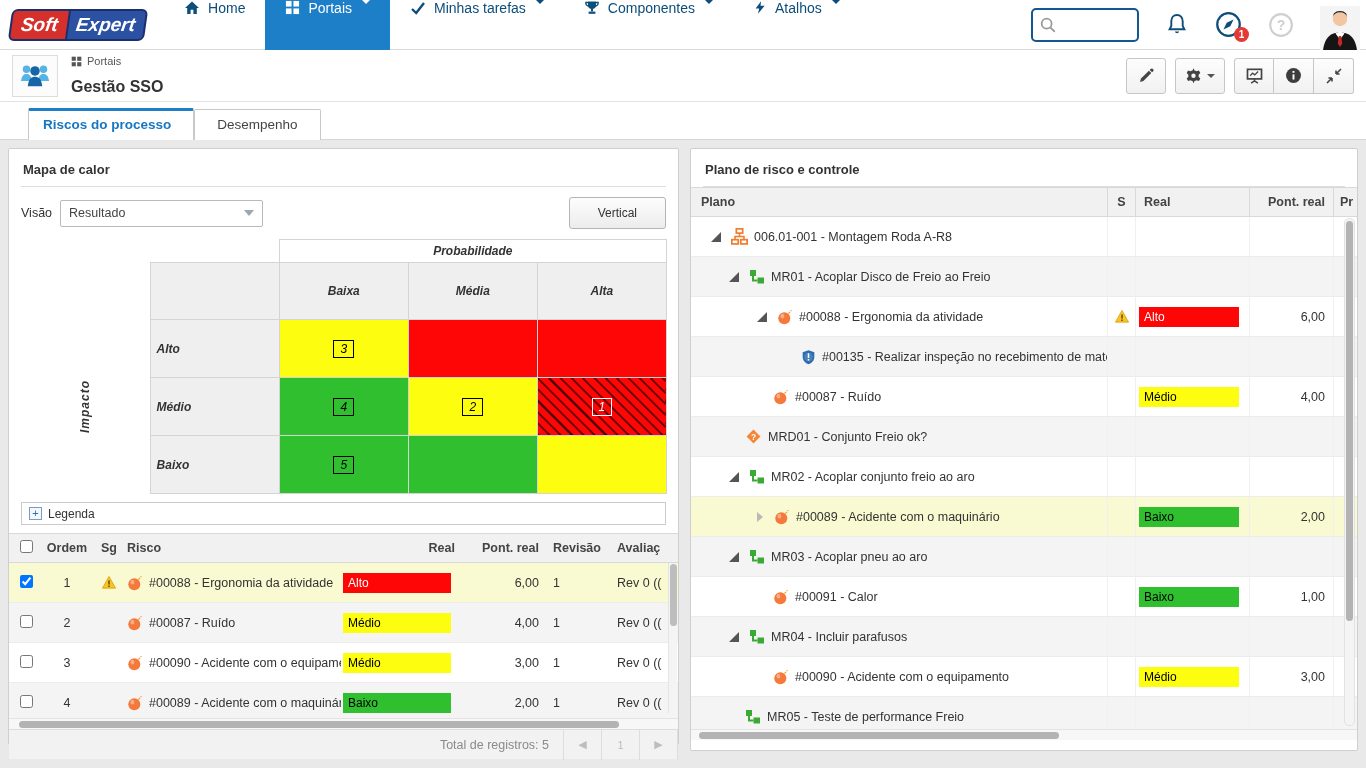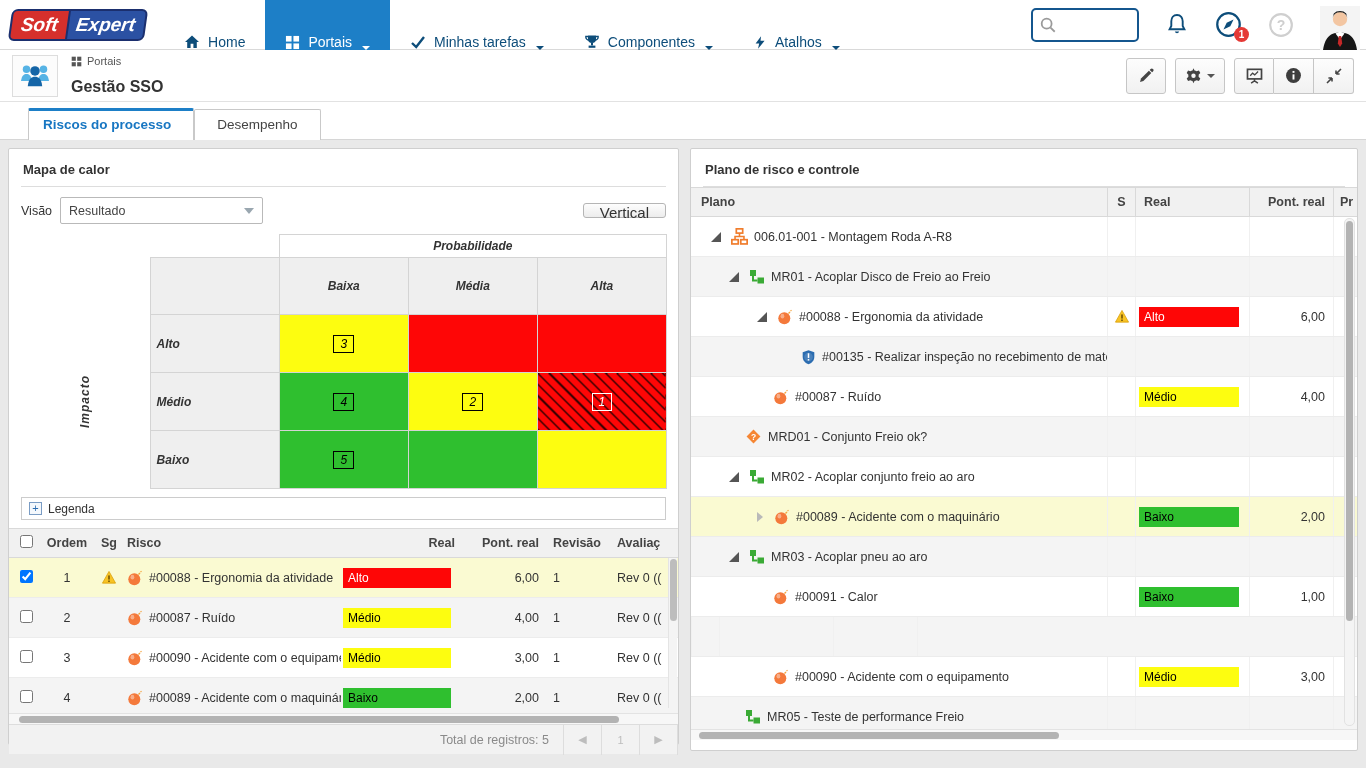--- a/index.html
+++ b/index.html
@@ -5,21 +5,21 @@
   * { box-sizing: border-box; margin: 0; padding: 0; }
   html,body { width:1366px; height:768px; overflow:hidden; }
   body { font-family:"Liberation Sans", sans-serif; background:#e9e9e9; color:#333; font-size:13px; }
 
   
   .topnav { height:50px; background:#fff; border-bottom:1px solid #d9d9d9; display:flex; align-items:center; position:relative; }
   .logo { display:flex; margin:0 18px 0 10px; cursor:pointer; }
   .logo span { font-weight:bold; font-style:italic; font-size:19px; color:#fff; padding:3px 9px; border:2px solid #1b2f6e; }
   .logo-soft { background:#d6302c; border-radius:6px 0 0 6px; transform:skewX(-8deg); z-index:2; }
   .logo-expert { background:#2b51a3; border-radius:0 6px 6px 0; margin-left:-4px; transform:skewX(-8deg); }
-  .navitem { display:flex; align-items:flex-end; gap:8px; height:50px; padding:0 20px; color:#0d4d7a; font-size:14px; cursor:pointer; }
+  .navitem { display:flex; align-items:flex-start; gap:8px; height:50px; padding:0 20px; color:#0d4d7a; font-size:14px; cursor:pointer; }
   .navitem svg { flex:0 0 auto; }
   .navitem.active { background:#1d7fc7; color:#fff; }
   .caret { width:0; height:0; border-left:4px solid transparent; border-right:4px solid transparent; border-top:4px solid #0d4d7a; margin-left:2px; }
   .navitem.active .caret { border-top-color:#fff; }
   .topnav-right { margin-left:auto; display:flex; align-items:center; gap:26px; padding-right:6px; }
   .searchbox { width:108px; height:34px; border:2px solid #14568e; border-radius:5px; display:flex; align-items:center; padding:0 6px; background:#fff; }
   .searchbox input { border:none; outline:none; width:70px; font-size:13px; font-family:inherit; }
   .iconbtn { position:relative; cursor:pointer; display:flex; align-items:center; }
   .badge { position:absolute; right:-7px; bottom:-4px; background:#e53935; color:#fff; font-size:10px; font-weight:bold; width:15px; height:15px; border-radius:50%; display:flex; align-items:center; justify-content:center; }
   .avatar { width:40px; height:44px; margin-top:6px; cursor:pointer; }
@@ -48,21 +48,21 @@
   .panel { position:absolute; background:#fff; border:1px solid #cfcfcf; border-radius:2px; }
   .panel-left  { left:8px;  top:8px; width:671px; height:597px; }
   .panel-right { left:690px; top:8px; width:668px; height:603px; }
   .ptitle { margin:0 12px; padding:13px 2px 9px; font-weight:bold; font-size:13px; color:#333; border-bottom:1px solid #ddd; }
 
   
   .controls { display:flex; align-items:center; padding:10px 12px 8px; }
   .ctl-label { font-size:12.5px; color:#333; margin-right:8px; }
   .selectbox { width:203px; height:27px; border:1px solid #b9b9b9; border-radius:2px; background:#fff; display:flex; align-items:center; justify-content:space-between; padding:0 8px; font-size:12.5px; color:#444; cursor:pointer; }
   .sel-caret { width:0;height:0;border-left:5px solid transparent;border-right:5px solid transparent;border-top:6px solid #9aa7b0; }
-  .vertical-btn { margin-left:auto; height:15px; padding:0 16px; background:linear-gradient(#fdfdfd,#ececec); border:1px solid #b5b5b5; border-radius:3px; font-size:15px; color:#333; cursor:pointer; font-family:inherit; }
+  .vertical-btn { margin-left:auto; height:32px; padding:0 28px; background:linear-gradient(#fdfdfd,#ececec); border:1px solid #b5b5b5; border-radius:3px; font-size:12px; color:#333; cursor:pointer; font-family:inherit; }
 
   
   .hm { margin:2px 12px 0; border-collapse:collapse; width:646px; table-layout:fixed; font-size:12px; }
   .hm td { border:1px solid #d4d4d4;font-style:italic; }
   .hm .prob-title { text-align:center; font-weight:bold; color:#333; height:23px; border:1px solid #d4d4d4; }
   .hm .noborder { border:none; }
   .hm .colhead { background:#efefef; text-align:center; font-weight:bold; color:#333; height:57px; }
   .hm .corner { background:#efefef; }
   .hm .impacto { width:26px; border:none; }
   .hm .impacto span { writing-mode:vertical-rl; transform:rotate(180deg); font-weight:bold; display:block; margin:auto; color:#333; letter-spacing:1px; }
@@ -633,20 +633,29 @@
           </span>
           <span class="pc-s"></span>
           <span class="pc-real">
               <span class="tag green" style="width:100px">Baixo</span>
             </span>
           <span class="pc-pont">1,00</span>
           <span class="pc-pr"></span>
         </div>
 
         <div class="prow zebra">
+          <span class="pc-plano ind1">
+            <span class="tri-exp"></span>
+            <svg class="tree-i" width="16" height="16" viewBox="0 0 16 16">
+                <rect x="1" y="1" width="6" height="6" fill="#3aaa35"></rect>
+                <rect x="8.5" y="8.5" width="6.5" height="6" fill="#3aaa35"></rect>
+                <path d="M4 7 V11.5 H8.5" stroke="#3aaa35" stroke-width="2" fill="none"></path>
+              </svg>
+            <span>MR04 - Incluir parafusos</span>
+          </span>
           <span class="pc-s"></span>
             <span class="pc-real"></span>
             <span class="pc-pont"></span>
             <span class="pc-pr"></span>
         </div>
 
         <div class="prow">
           <span class="pc-plano ind2">
             <span class="tri-none"></span>
             <svg class="tree-i" width="16" height="16" viewBox="0 0 16 16">

